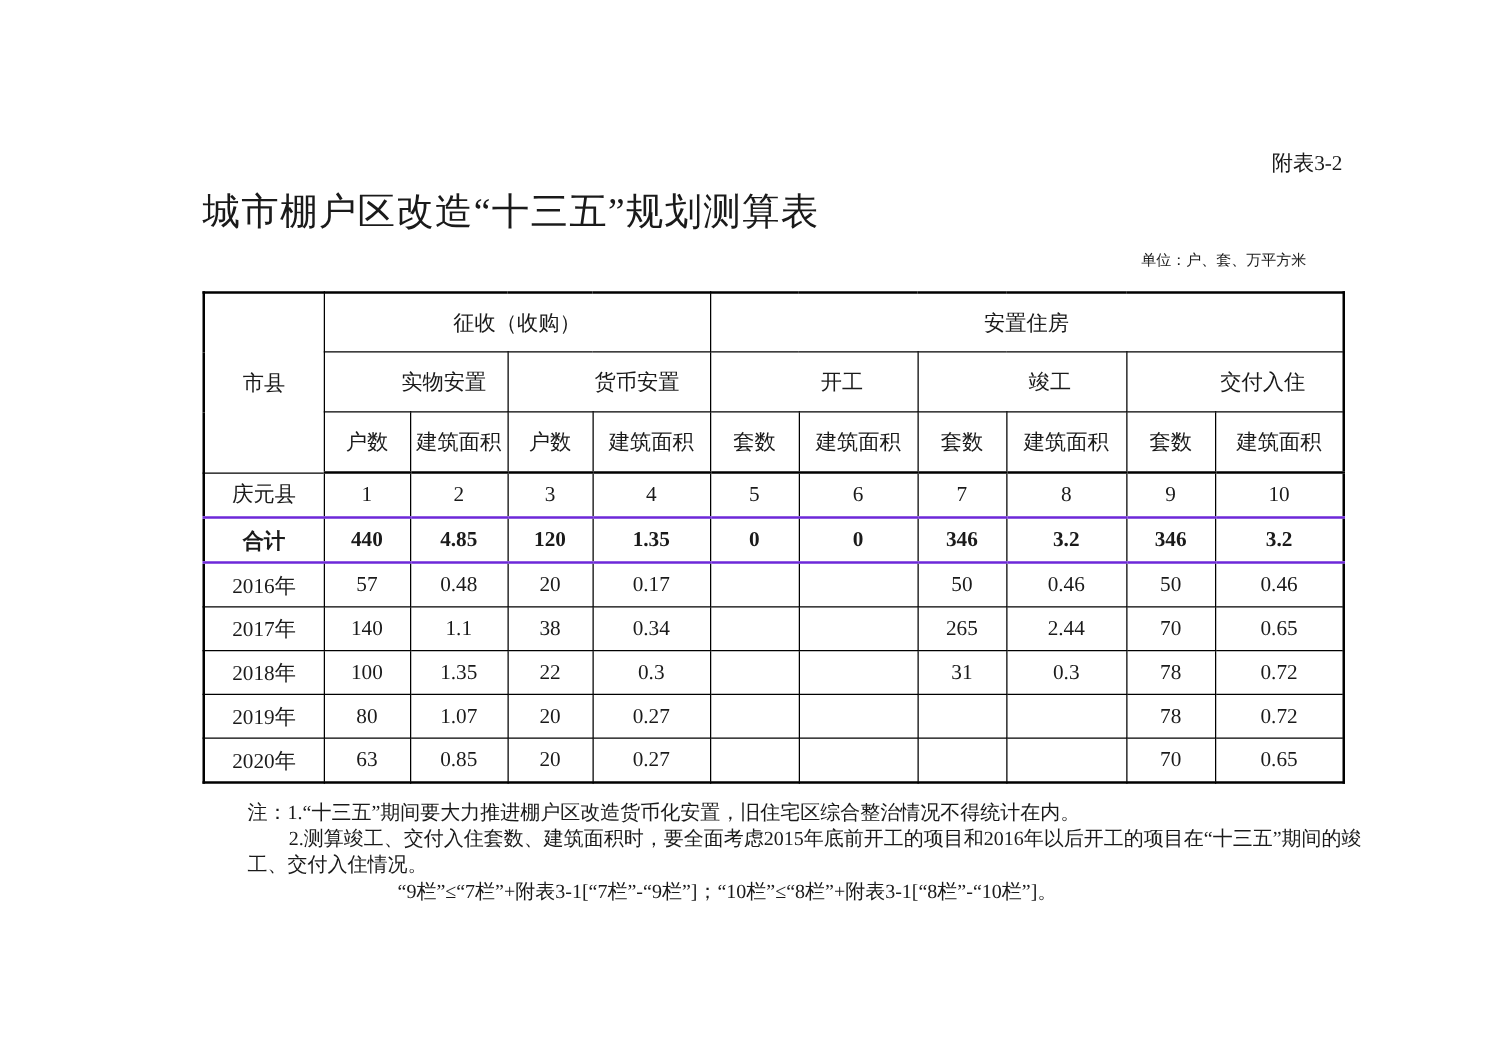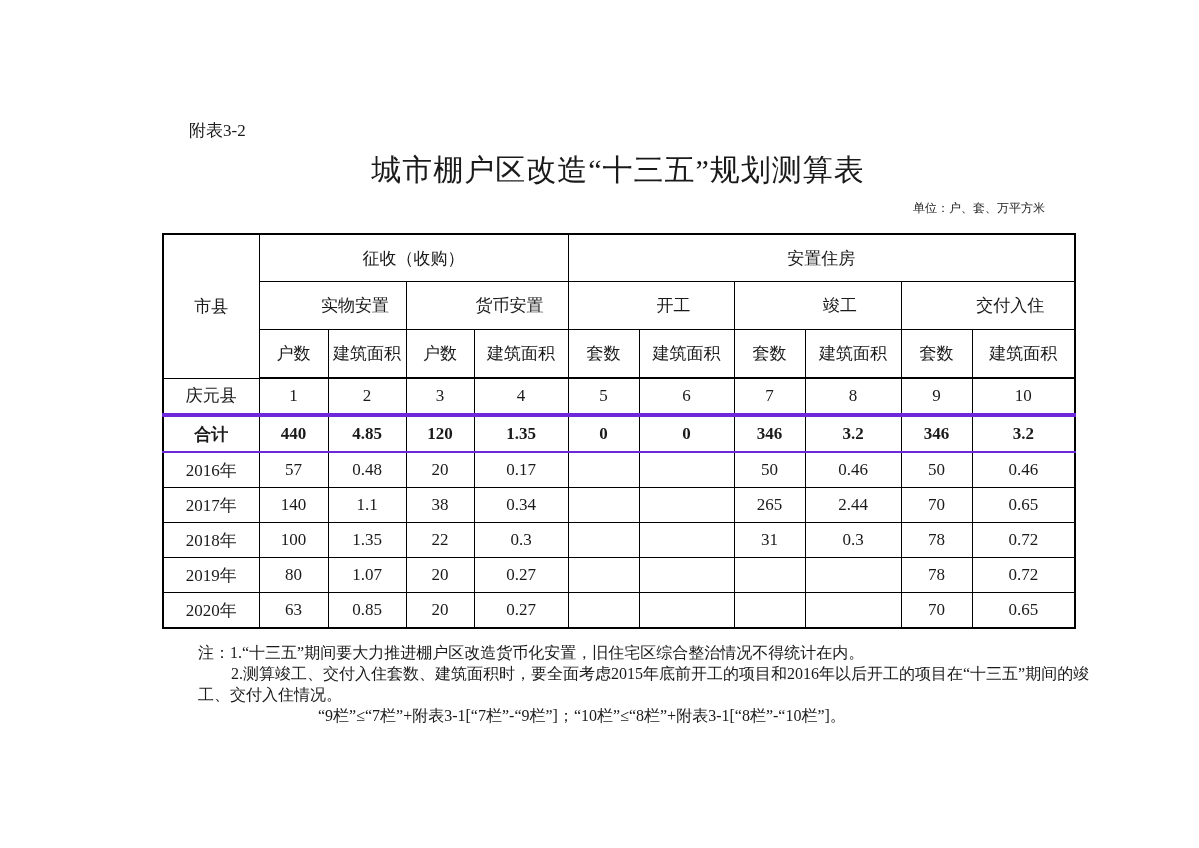--- a/index.html
+++ b/index.html
@@ -17,28 +17,26 @@
   .page-content {
     position: absolute;
     left: 162px;
     top: 0;
     width: 912px;
     padding-top: 121px;
   }
   .doc-label {
     font-size: 17px;
     line-height: 20px;
-    text-align: left;
-    margin-left: 27px;
+    text-align: right;
   }
   .page-title {
     margin-top: 12px;
     font-size: 30px;
     line-height: 34px;
-    text-align: center;
     letter-spacing: 1px;
     font-weight: normal;
   }
   .unit-note {
     margin-top: 10px;
     font-size: 12px;
     line-height: 22px;
     text-align: right;
     padding-right: 29px;
   }
@@ -57,21 +55,21 @@
     text-align: center;
     vertical-align: middle;
     padding: 0 2px;
     overflow: hidden;
     white-space: nowrap;
   }
   tr.header-row-1 th { height: 46px; }
   tr.header-row-2 th { height: 47px; padding-left: 47px; }
   tr.header-row-3 th { height: 47px; border-bottom: 2px solid #000; }
   table.planning-table tbody td { height: 34px; }
-  tr.colnum-row td { border-bottom: 4px solid #6d28d9; }
+  tr.colnum-row td { border-bottom: 2px solid #6d28d9; }
   tr.total-row td {
     border-bottom: 2px solid #6d28d9;
     font-weight: bold;
   }
   .notes {
     margin-top: 13px;
     font-size: 16px;
     line-height: 21px;
     margin-left: 36px;
   }

